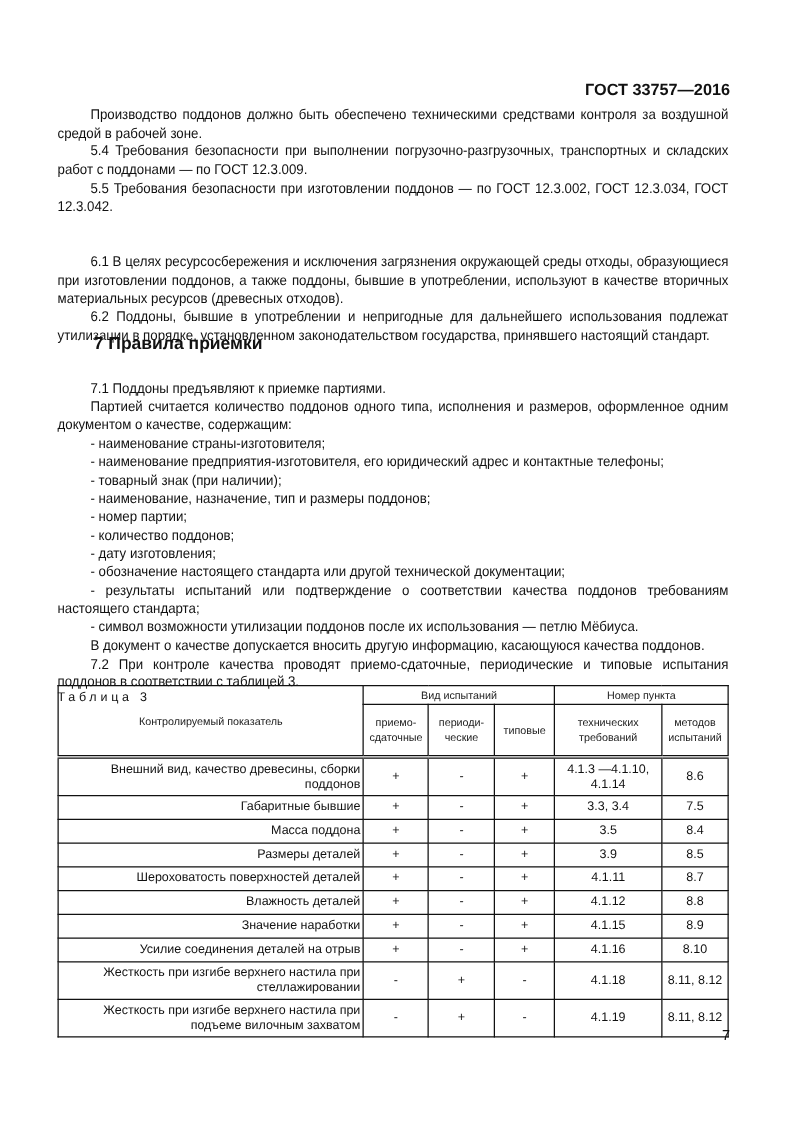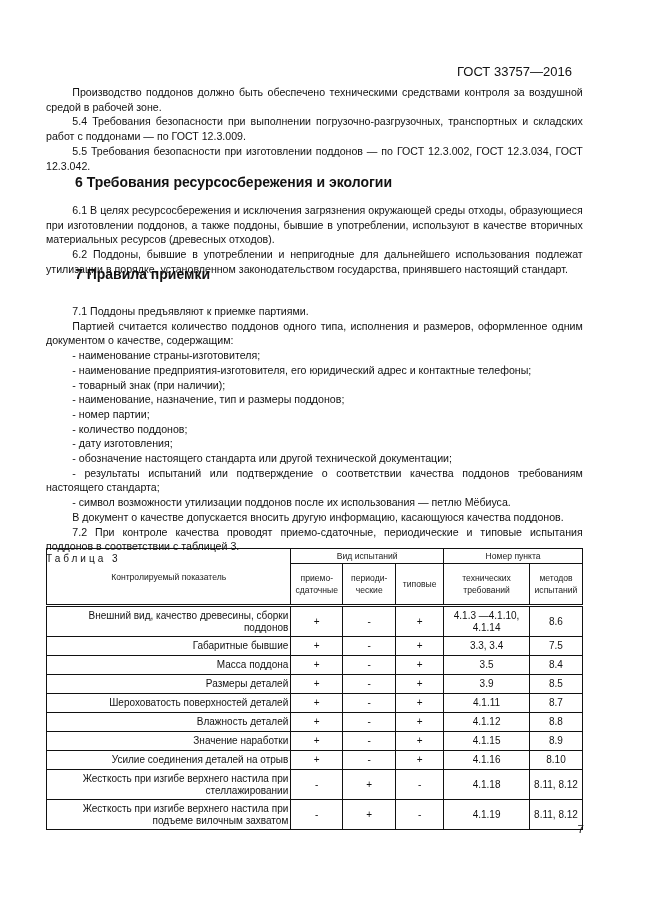--- a/index.html
+++ b/index.html
@@ -1,19 +1,19 @@
 <!DOCTYPE html>
 <html><head>
 <meta charset="utf-8">
 <style>
   html, body { margin: 0; padding: 0; background: #ffffff; }
   body { width: 646px; height: 913px; position: relative; overflow: hidden;
          font-family: "Liberation Sans", "DejaVu Sans", sans-serif; color: #111; }
   .page { position: absolute; left: 0; top: 0; width: 646px; height: 913px; }
-  .doc-header { position: absolute; right: 74px; top: 64px; font-weight: normal; font-size: 13px; letter-spacing: 0; padding-left: 19px; }
+  .doc-header { position: absolute; right: 62px; top: 64px; font-weight: bold; font-size: 13px; letter-spacing: 0; padding-left: 19px; }
   .body-text { position: absolute; left: 46px; width: 537px; font-size: 11.3px; line-height: 14.7px; text-align: justify; transform: scaleX(0.94); transform-origin: left top; width: 571px; }
   .p { margin: 0; text-indent: 28px; }
   .li { margin: 0; padding-left: 28px; text-indent: 0; }
   .li-wrap { margin: 0; text-indent: 28px; }
   .section-title { position: absolute; left: 75px; font-weight: bold; font-size: 14px; }
   .table-caption { position: absolute; left: 46px; top: 531px; font-size: 10px; letter-spacing: 3px; margin-top: 22px; }
   table.t3 { position: absolute; left: 46px; top: 548px; width: 537px; border-collapse: collapse; font-size: 10px; }
   table.t3 td { border: 1px solid #111; text-align: center; vertical-align: middle; padding: 0 2px; line-height: 12px; }
   table.t3 thead td { font-size: 8.6px; color: #222; }
   table.t3 thead tr.h2 td { height: 40px; border-bottom: 3px double #111; }
@@ -30,21 +30,20 @@
 <div class="page">
 
   <div class="doc-header">ГОСТ 33757—2016</div>
 
   <div class="body-text" style="top:85px;">
     <p class="p">Производство поддонов должно быть обеспечено техническими средствами контроля за воздушной средой в рабочей зоне.</p>
     <p class="p">5.4 Требования безопасности при выполнении погрузочно-разгрузочных, транспортных и складских работ с поддонами — по ГОСТ 12.3.009.</p>
     <p class="p">5.5 Требования безопасности при изготовлении поддонов — по ГОСТ 12.3.002, ГОСТ 12.3.034, ГОСТ 12.3.042.</p>
   </div>
 
-  <div class="section-title" style="top:174px;">6 Требования ресурсосбережения и экологии</div>
 
   <div class="body-text" style="top:203px;">
     <p class="p">6.1 В целях ресурсосбережения и исключения загрязнения окружающей среды отходы, образующиеся при изготовлении поддонов, а также поддоны, бывшие в употреблении, используют в качестве вторичных материальных ресурсов (древесных отходов).</p>
     <p class="p">6.2 Поддоны, бывшие в употреблении и непригодные для дальнейшего использования подлежат утилизации в порядке, установленном законодательством государства, принявшего настоящий стандарт.</p>
   </div>
 
   <div class="section-title" style="top:266px;">7 Правила приемки</div>
 
   <div class="body-text" style="top:304px;">
     <p class="p">7.1 Поддоны предъявляют к приемке партиями.</p>

